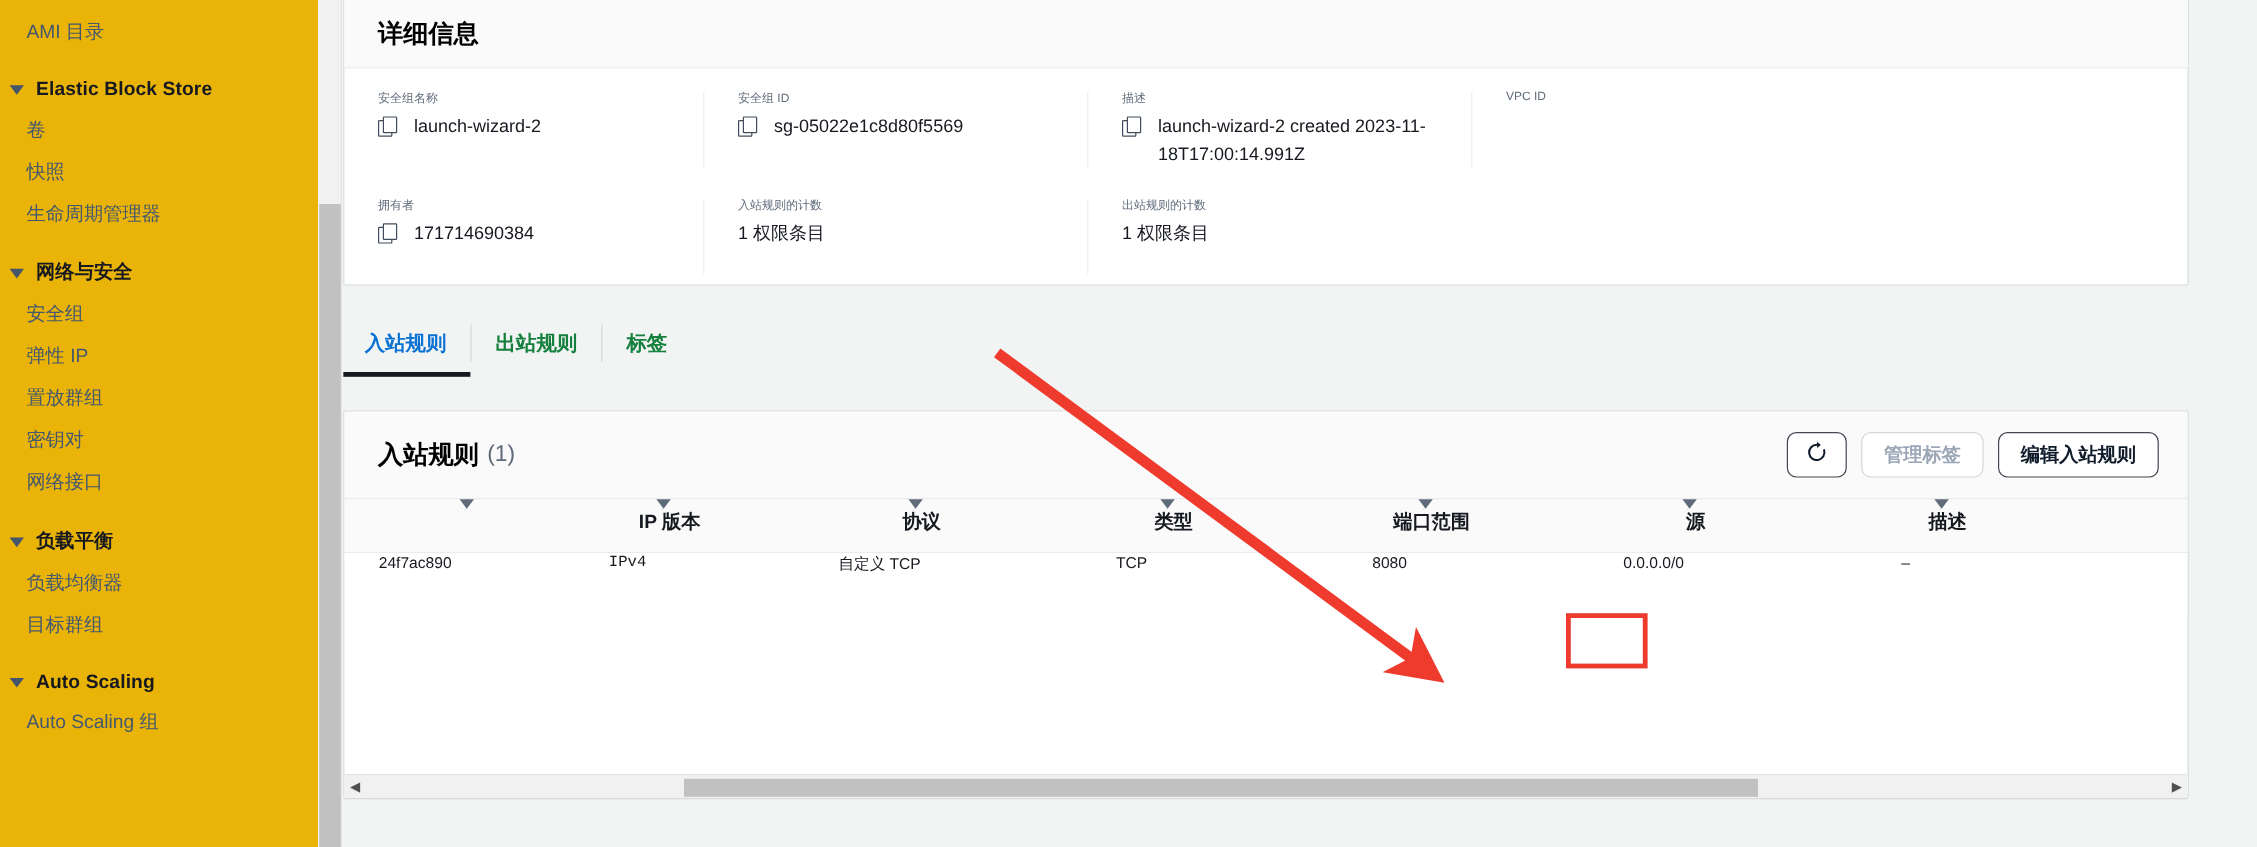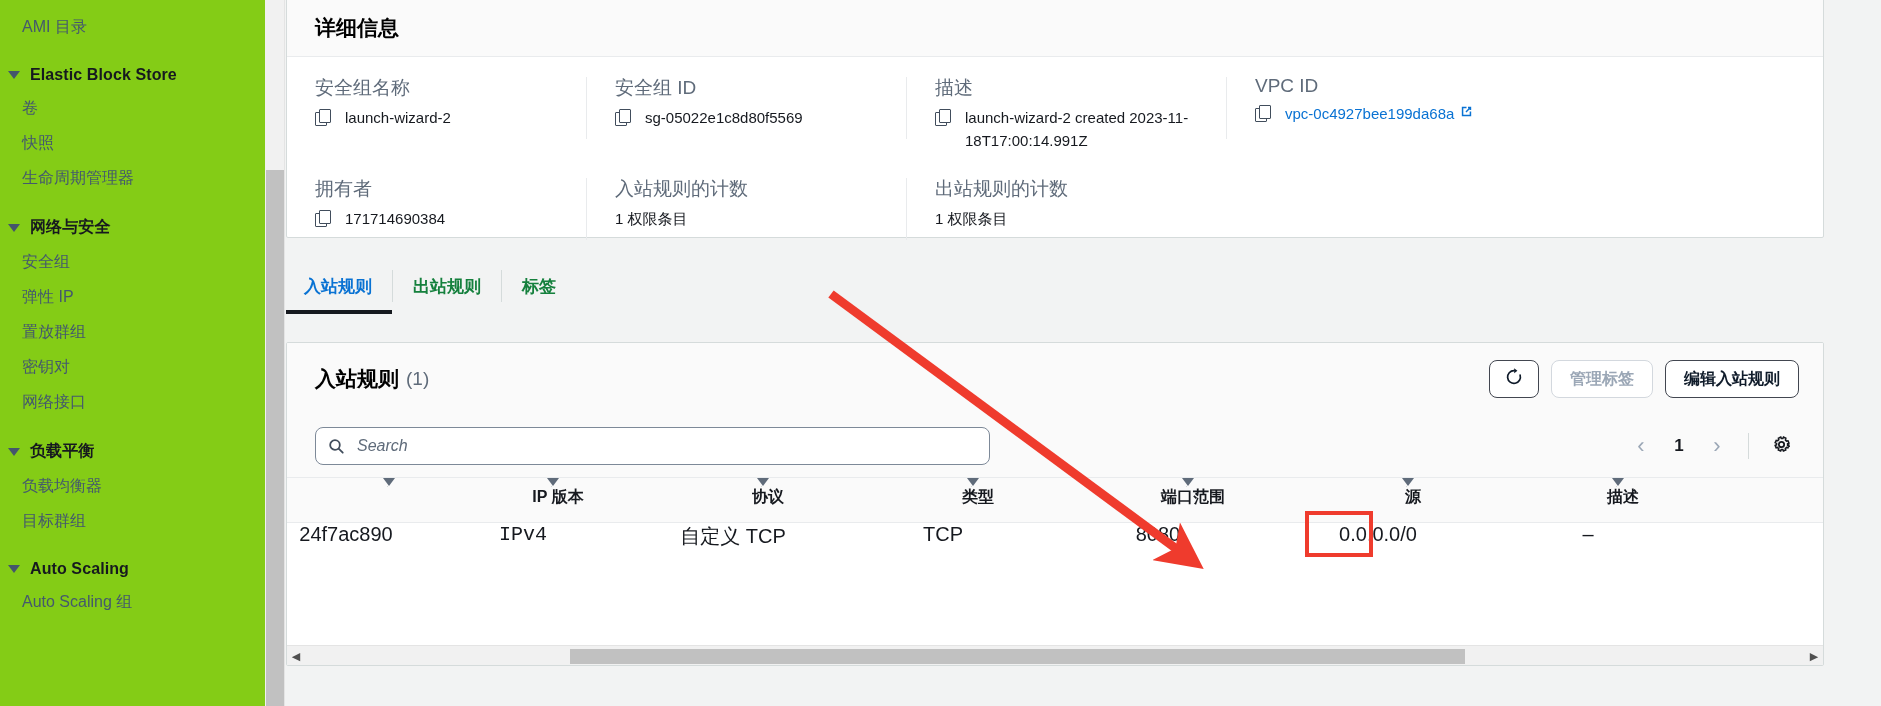--- a/index.html
+++ b/index.html
@@ -10,21 +10,21 @@
     background: #f2f3f3;
     font-family: "Liberation Sans", "DejaVu Sans", sans-serif;
     color: #16191f;
   }
   #root { position: relative; width: 1881px; height: 706px; }
 
   
   #sidebar {
     position: absolute; left: 0; top: 0;
     width: 265px; height: 706px;
-    background: #84cc16;
+    background: #eab308;
     overflow: hidden;
   }
   .nav-group { margin: 0; }
   .nav-head {
     display: flex; align-items: center;
     padding: 7px 0 7px 8px;
     font-size: 16px; font-weight: bold; color: #16191f;
     letter-spacing: .1px;
   }
   .nav-caret {
@@ -84,21 +84,21 @@
   .det-col {
     padding: 0 18px 0 28px;
     position: relative;
   }
   .det-col.sep::after {
     content: "";
     position: absolute; right: 0; top: 2px;
     width: 1px; height: 62px; background: #e9ebed;
   }
   .det-label {
-    font-size: 19px; color: #5f6b7a; margin-bottom: 6px;
+    font-size: 10px; color: #5f6b7a; margin-bottom: 6px;
     white-space: nowrap;
   }
   .det-value {
     font-size: 15px; color: #16191f;
     display: flex; align-items: flex-start; line-height: 1.5;
   }
   .copy-icon {
     flex: 0 0 auto; width: 16px; height: 16px;
     margin: 2px 14px 0 0; position: relative;
   }
@@ -366,30 +366,20 @@
           </div>
           <div class="det-col col-desc sep">
             <div class="det-label">描述</div>
             <div class="det-value">
               <span class="copy-icon"></span>
               <span>launch-wizard-2 created 2023-11-18T17:00:14.991Z</span>
             </div>
           </div>
           <div class="det-col col-vpc">
             <div class="det-label">VPC ID</div>
-            <div class="det-value">
-              <span class="copy-icon"></span>
-              <a class="link" href="#">vpc-0c4927bee199da68a</a>
-              <span class="ext-icon">
-                <svg width="15" height="15" viewBox="0 0 16 16" aria-hidden="true">
-                  <path d="M3 3h5v1.6H4.6v6.8h6.8V8H13v5H3V3z" fill="#0972d3"></path>
-                  <path d="M9.6 3H13v3.4h-1.6V5.7L8 9.1 6.9 8l3.4-3.4H9.6V3z" fill="#0972d3"></path>
-                </svg>
-              </span>
-            </div>
           </div>
         </div>
 
         <div class="det-row" style="margin-top:24px">
           <div class="det-col col-owner sep">
             <div class="det-label">拥有者</div>
             <div class="det-value">
               <span class="copy-icon"></span>
               <span>171714690384</span>
             </div>
@@ -427,45 +417,20 @@
                 <path d="M10 3.6a6.4 6.4 0 1 0 6.1 4.5" stroke="#0f1b2a" stroke-width="1.7" fill="none" stroke-linecap="round"></path>
                 <path d="M10.2 1.2l3.2 2.6-3.2 2.5z" fill="#0f1b2a"></path>
               </svg>
             </span>
           </div>
           <div class="btn disabled">管理标签</div>
           <div class="btn">编辑入站规则</div>
         </div>
       </div>
 
-      <div id="search-row">
-        <div id="search-box">
-          <span style="display:flex;margin-right:10px">
-            <svg width="17" height="17" viewBox="0 0 18 18" aria-hidden="true">
-              <circle cx="7.4" cy="7.4" r="5.1" stroke="#414d5c" stroke-width="1.9" fill="none"></circle>
-              <path d="M11.3 11.3l4.3 4.3" stroke="#414d5c" stroke-width="1.9" stroke-linecap="round"></path>
-            </svg>
-          </span>
-          <input id="search-input" type="text" placeholder="Search" style="">
-        </div>
-        <div id="pager">
-          <div class="pager-arrow">‹</div>
-          <div id="pager-num">1</div>
-          <div class="pager-arrow">›</div>
-          <div id="pager-sep"></div>
-          <div class="gear-btn">
-            <span>
-              <svg width="21" height="21" viewBox="0 0 20 20" aria-hidden="true">
-                <path d="M10 6.6a3.4 3.4 0 1 0 0 6.8 3.4 3.4 0 0 0 0-6.8zm0 5.1a1.7 1.7 0 1 1 0-3.4 1.7 1.7 0 0 1 0 3.4z" fill="#16191f"></path>
-                <path d="M17.1 11.3l-1.3-.6a5.9 5.9 0 0 0 0-1.4l1.3-.6-.9-2.2-1.4.3a6 6 0 0 0-1-1L14.1 4 11.9 3l-.6 1.3a5.9 5.9 0 0 0-1.4 0L9.3 3 7.1 4l.3 1.4a6 6 0 0 0-1 1L5 6.1 4 8.3l1.3.6a5.9 5.9 0 0 0 0 1.4L4 10.9l.9 2.2 1.4-.3a6 6 0 0 0 1 1l-.3 1.4 2.2.9.6-1.3a5.9 5.9 0 0 0 1.4 0l.6 1.3 2.2-.9-.3-1.4a6 6 0 0 0 1-1l1.4.3.9-2.2z" fill="none" stroke="#16191f" stroke-width="1.5"></path>
-              </svg>
-            </span>
-          </div>
-        </div>
-      </div>
 
       <div id="table">
         <div id="thead-row">
             <div class="cell c-check"></div>
             <div class="cell c-id">
               <span class="sort-arrow"></span>
               <span class="hcell-div"></span>
               <span></span>
             </div>
             <div class="cell c-ipver">
@@ -493,21 +458,21 @@
               <span class="hcell-div"></span>
               <span>源</span>
             </div>
             <div class="cell c-desc">
               <span class="sort-arrow"></span>
               <span class="hcell-div"></span>
               <span>描述</span>
             </div>
           </div>
         <div id="tbody">
-            <div id="tbody-row" class="row" style="display: flex; align-items: flex-start; height: 48px; background: rgb(255, 255, 255); font-size: 20px; color: rgb(22, 25, 31);">
+            <div id="tbody-row" class="row" style="display: flex; align-items: flex-start; height: 48px; background: rgb(255, 255, 255); font-size: 13px; color: rgb(22, 25, 31);">
               <div class="cell c-check" style="width: 0px;"></div>
               <div class="cell c-id" style="padding-left: 0px;">
                 <span>24f7ac890</span>
               </div>
               <div class="cell c-ipver" style="padding-left: 26px; font-family: Liberation Mono, monospace;">
                 <span>IPv4</span>
               </div>
               <div class="cell c-type" style="padding-left: 26px;">
                 <span>自定义 TCP</span>
               </div>

